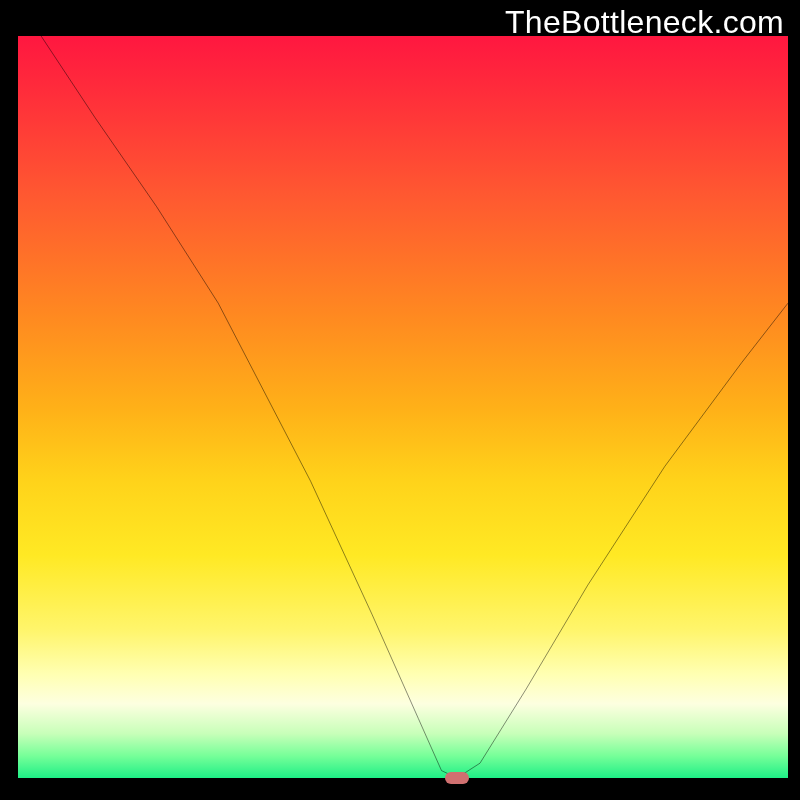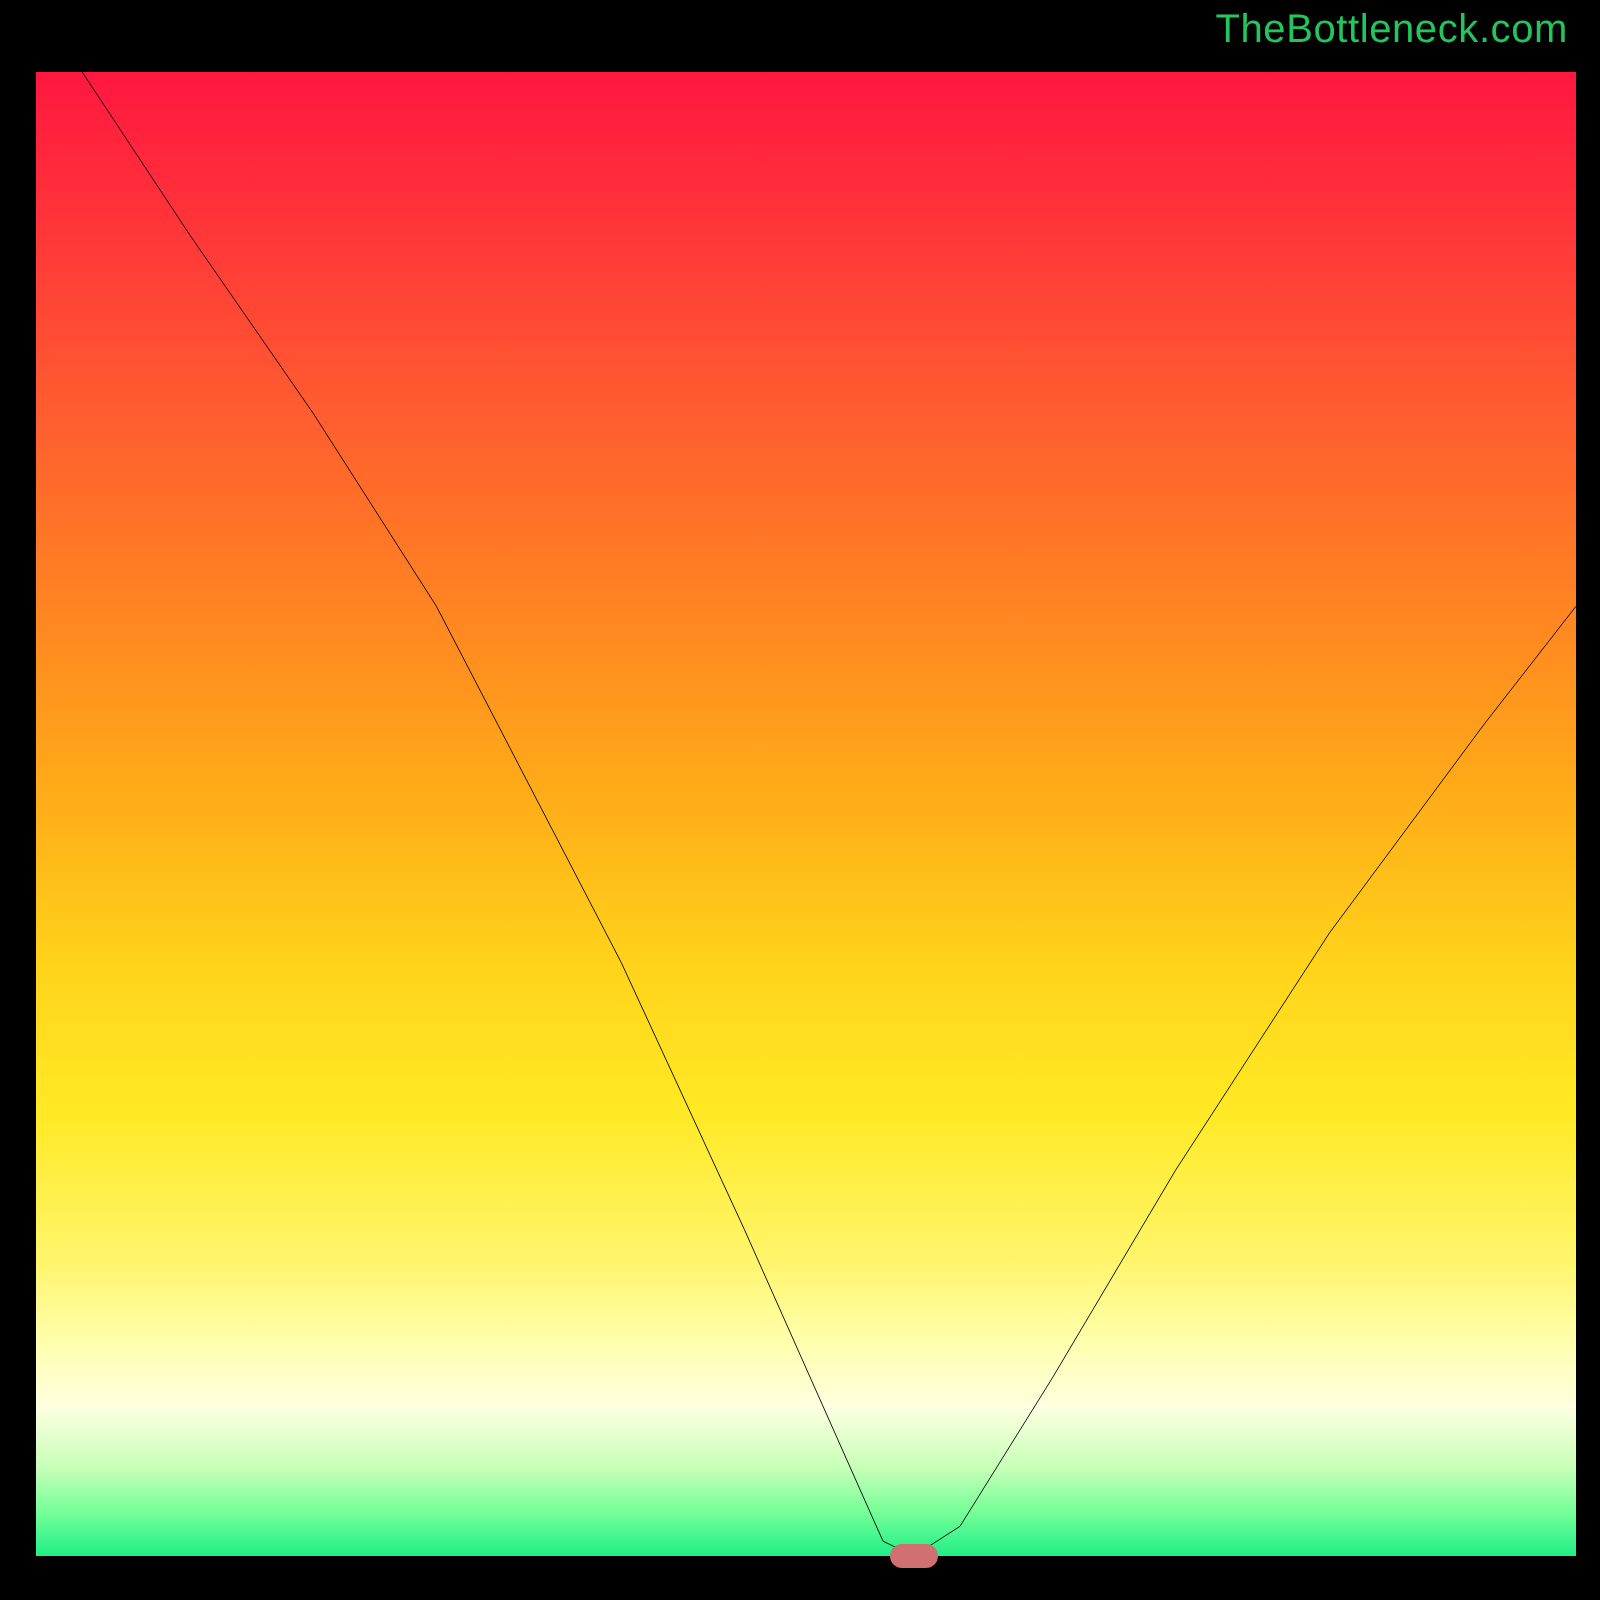--- a/index.html
+++ b/index.html
@@ -14,22 +14,22 @@
   .frame {
     position: relative;
     width: 800px;
     height: 800px;
     background: #000;
   }
   .watermark {
     position: absolute;
     top: 4px;
     right: 16px;
-    color: #22c55e;
-    font-size: 20px;
+    color: #ffffff;
+    font-size: 32px;
     font-weight: 500;
     letter-spacing: 0.3px;
     margin-left: 41px;
   }
   
   .plot {
     position: absolute;
     left: 18px;
     right: 12px;
     top: 36px;

